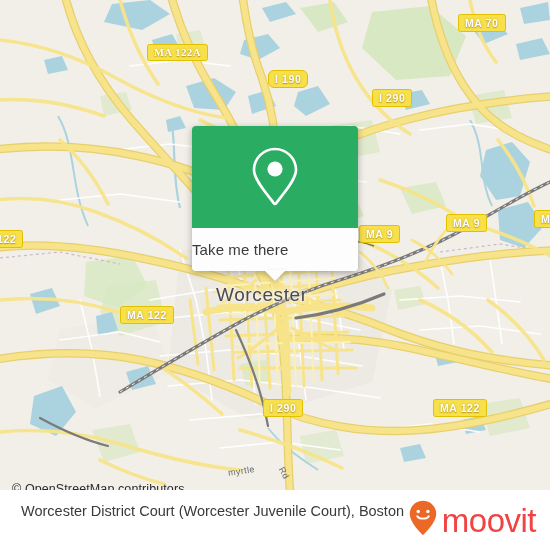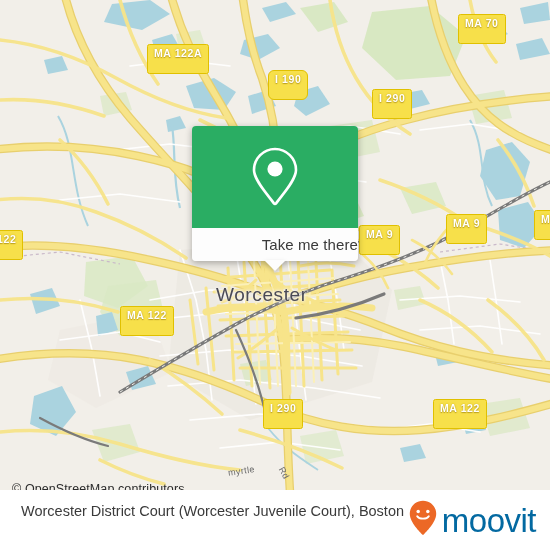--- a/index.html
+++ b/index.html
@@ -53,25 +53,25 @@
     background: #2aad63;
     height: 102px;
     border-radius: 4px 4px 0 0;
     display: flex;
     align-items: center;
     justify-content: center;
   }
   #poi-card .green svg { display:block; }
   #poi-card .footer {
     background: #fdfdfd;
-    height: 33px;
+    height: 43px;
     border-radius: 0 0 4px 4px;
     display: flex;
     align-items: center;
-    justify-content: flex-end;
+    justify-content: flex-start;
     position: relative;
   }
   #poi-card .footer .label {
     font-size: 15px;
     color: #3a3a3a;
     letter-spacing: .1px;
   }
   #poi-card .tail {
     position: absolute;
     left: 50%;
@@ -110,35 +110,35 @@
     top: 500px;
     display: flex;
     align-items: center;
     gap: 5px;
     z-index: 61;
   }
   #moovit-logo .wordmark {
     font-size: 33px;
     line-height: 33px;
     font-weight: 400;
-    color: #0369a1;
+    color: #ef4444;
     letter-spacing: -0.5px;
   }
 
   
   .shield {
     position: absolute;
     background: #f7e04a;
     border: 1.6px solid #e0c000;
     border-radius: 2.5px;
     color: #ffffff;
     font-size: 10.5px;
     font-weight: bold;
     letter-spacing: .6px;
-    padding: 2px 6px 14px 6px;
+    padding: 2px 6px 2px 6px;
     white-space: nowrap;
     text-shadow: 0 0 2px rgba(160,130,0,.55), 0 1px 1px rgba(140,110,0,.5);
     z-index: 30;
   }
   .place-label {
     position: absolute;
     color: #4a4a55;
     font-size: 19px;
     letter-spacing: .6px;
     white-space: nowrap;
@@ -368,21 +368,21 @@
       </g>
       <path d="M286 248 C314 238 346 236 374 246" stroke="#6b6b6b" stroke-width="1.4" fill="none"></path>
     </svg>
 
     <div class="place-label" style="left:216px; top:284px;">Worcester</div>
 
     <div class="street-label" style="left:228px; top:466px; transform:rotate(-8deg);">myrtle</div>
     <div class="street-label" style="left:278px; top:468px; transform:rotate(62deg);">Rd</div>
 
     <div class="shield" style="left:458px; top:14px;">MA 70</div>
-    <div class="shield" style="left:147px; top:44px;">MA 122A</div>
+    <div class="shield" style="left:147px; top:44px;font-family:Liberation Serif, serif;">MA 122A</div>
     <div class="shield" style="left:268px; top:70px;border-radius:6px;">I 190</div>
     <div class="shield" style="left:372px; top:89px;">I 290</div>
     <div class="shield" style="left:-10px; top:230px;">122</div>
     <div class="shield" style="left:359px; top:225px;">MA 9</div>
     <div class="shield" style="left:446px; top:214px;">MA 9</div>
     <div class="shield" style="left:534px; top:210px;">MA 9</div>
     <div class="shield" style="left:120px; top:306px;">MA 122</div>
     <div class="shield" style="left:263px; top:399px;">I 290</div>
     <div class="shield" style="left:433px; top:399px;">MA 122</div>
 

